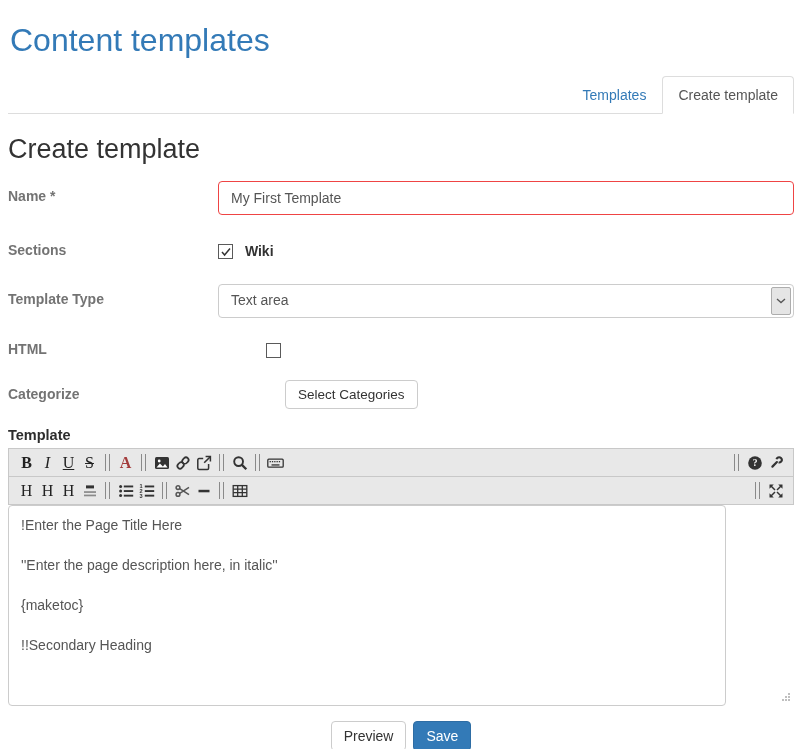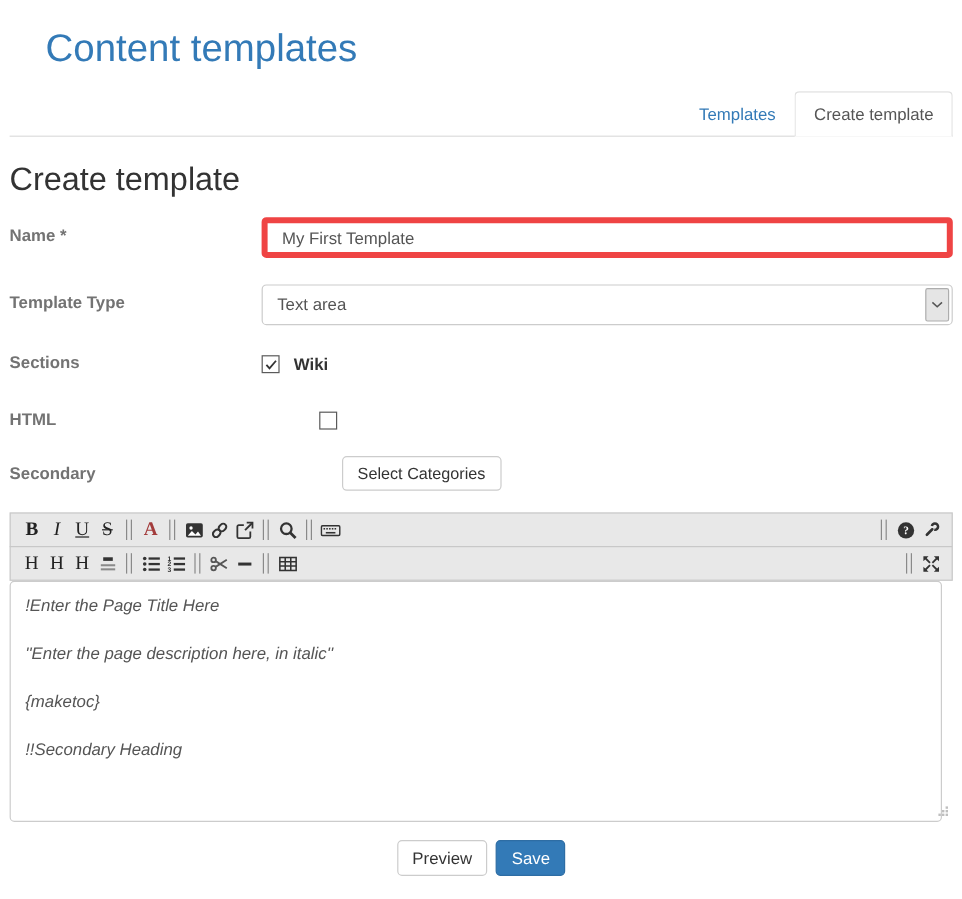--- a/index.html
+++ b/index.html
@@ -7,21 +7,21 @@
   body {
     width: 802px; height: 749px;
     font-family: "Liberation Sans", sans-serif;
     font-size: 14px; color: #333;
     overflow: hidden;
   }
   .container { padding: 0 8px; }
 
   
   h1.page-title {
-    margin: 22px 0 10px 30px;
+    margin: 22px 0 10px 2px;
     font-size: 32px; font-weight: normal;
     color: #337ab7; letter-spacing: 0;
   }
 
   
   .nav-tabs {
     list-style: none; display: flex;
     border-bottom: 1px solid #ddd;
     padding-left: 16px; margin-top: 17px; justify-content: flex-end;
   }
@@ -54,21 +54,21 @@
     width: 180px; min-width: 180px;
     text-align: left; padding-top: 7px;
     font-weight: bold; color: #737373;
   }
   .fg-cat .label-col { width: 247px; min-width: 247px; padding-top: 6px; }
   .control-col { margin-left: 30px; flex: 1; }
 
   .text-input {
     width: 100%; height: 34px;
     padding: 6px 12px; font-size: 14px; color: #555;
-    border: 5px solid #ef4444; border-radius: 4px;
+    border: 1px solid #ef4444; border-radius: 4px;
     font-family: "Liberation Sans", sans-serif;
     outline: none; background: #fff;
   }
 
   
   .checkbox-box {
     display: inline-block; width: 15px; height: 15px;
     border: 1px solid #5a5a5a; background: #fff;
     vertical-align: middle; position: relative; cursor: pointer;
   }
@@ -127,27 +127,26 @@
   .g-color { font-weight: bold; color: #a33c3c; }
   .tb-sep {
     width: 5px; height: 17px; margin: 0 5px;
     border-left: 1px solid #8a8a8a; border-right: 1px solid #8a8a8a;
   }
   .tb-right { margin-left: auto; display: flex; align-items: center; }
 
   
   .ta-wrap { position: relative; width: 786px; }
   textarea.wiki-area {
-    width: 777px; height: 201px; display: block;
+    width: 718px; height: 201px; display: block;
     border: 1px solid #ccc; border-radius: 4px;
     padding: 9px 12px; resize: none; outline: none;
     font-family: "Liberation Sans", sans-serif;
     font-size: 14px; line-height: 20px; color: #555;
     background: #fff;
-    font-style: italic;
   }
   .resize-grip { position: absolute; right: 3px; bottom: 4px; opacity: .8; }
 
   
   .actions { display: flex; justify-content: center; gap: 7px; margin-top: 15px; }
 </style>
 </head>
 <body>
 
 <div class="container">
@@ -162,64 +161,65 @@
       <a>Create template</a>
     </li>
   </ul>
 
   <h2 class="form-heading">Create template</h2>
 
   <div class="form-group fg-name">
     <div class="label-col">Name *</div>
     <div class="control-col">
       <input class="text-input" type="text" value="My First Template" style="">
+    </div>
+  </div>
+
+  <div class="form-group fg-sections">
+    <div class="label-col" style="padding-top:5px">Sections</div>
+    <div class="control-col">
+      <span class="checkbox-box">
+        <svg width="12" height="12" viewBox="0 0 12 12">
+          <path d="M2 6l2.6 3L10 2.6" stroke="#333" stroke-width="1.5" fill="none"></path>
+        </svg>
+      </span>
+      <span class="checkbox-label">Wiki</span>
     </div>
   </div>
 
   <div class="form-group fg-type">
     <div class="label-col">Template Type</div>
     <div class="control-col">
       <div class="select-box">
         <span class="select-value">Text area</span>
         <span class="select-arrow">
           <svg width="10" height="6" viewBox="0 0 10 6">
             <path d="M1 1l4 3.6L9 1" stroke="#555" stroke-width="1.3" fill="none"></path>
           </svg>
         </span>
       </div>
     </div>
   </div>
 
-  <div class="form-group fg-sections">
-    <div class="label-col" style="padding-top:5px">Sections</div>
-    <div class="control-col">
-      <span class="checkbox-box">
-        <svg width="12" height="12" viewBox="0 0 12 12">
-          <path d="M2 6l2.6 3L10 2.6" stroke="#333" stroke-width="1.5" fill="none"></path>
-        </svg>
-      </span>
-      <span class="checkbox-label">Wiki</span>
-    </div>
-  </div>
-
   <div class="form-group fg-html">
     <div class="label-col" style="padding-top:5px">HTML</div>
     <div class="control-col">
       <span class="checkbox-box"></span>
     </div>
   </div>
 
   <div class="form-group fg-cat">
-    <div class="label-col">Secondary</div>
+    <div class="label-col">Categorize</div>
     <div class="control-col">
       <button class="btn btn-default btn-cat">Select Categories</button>
     </div>
   </div>
 
   <div class="editor">
+    <div class="editor-label">Template</div>
 
     <div class="toolbar-row">
       <button class="tb-btn">
         <span class="tb-glyph g-bold">B</span>
       </button>
       <button class="tb-btn">
         <span class="tb-glyph g-italic">I</span>
       </button>
       <button class="tb-btn">
         <span class="tb-glyph g-underline">U</span>

